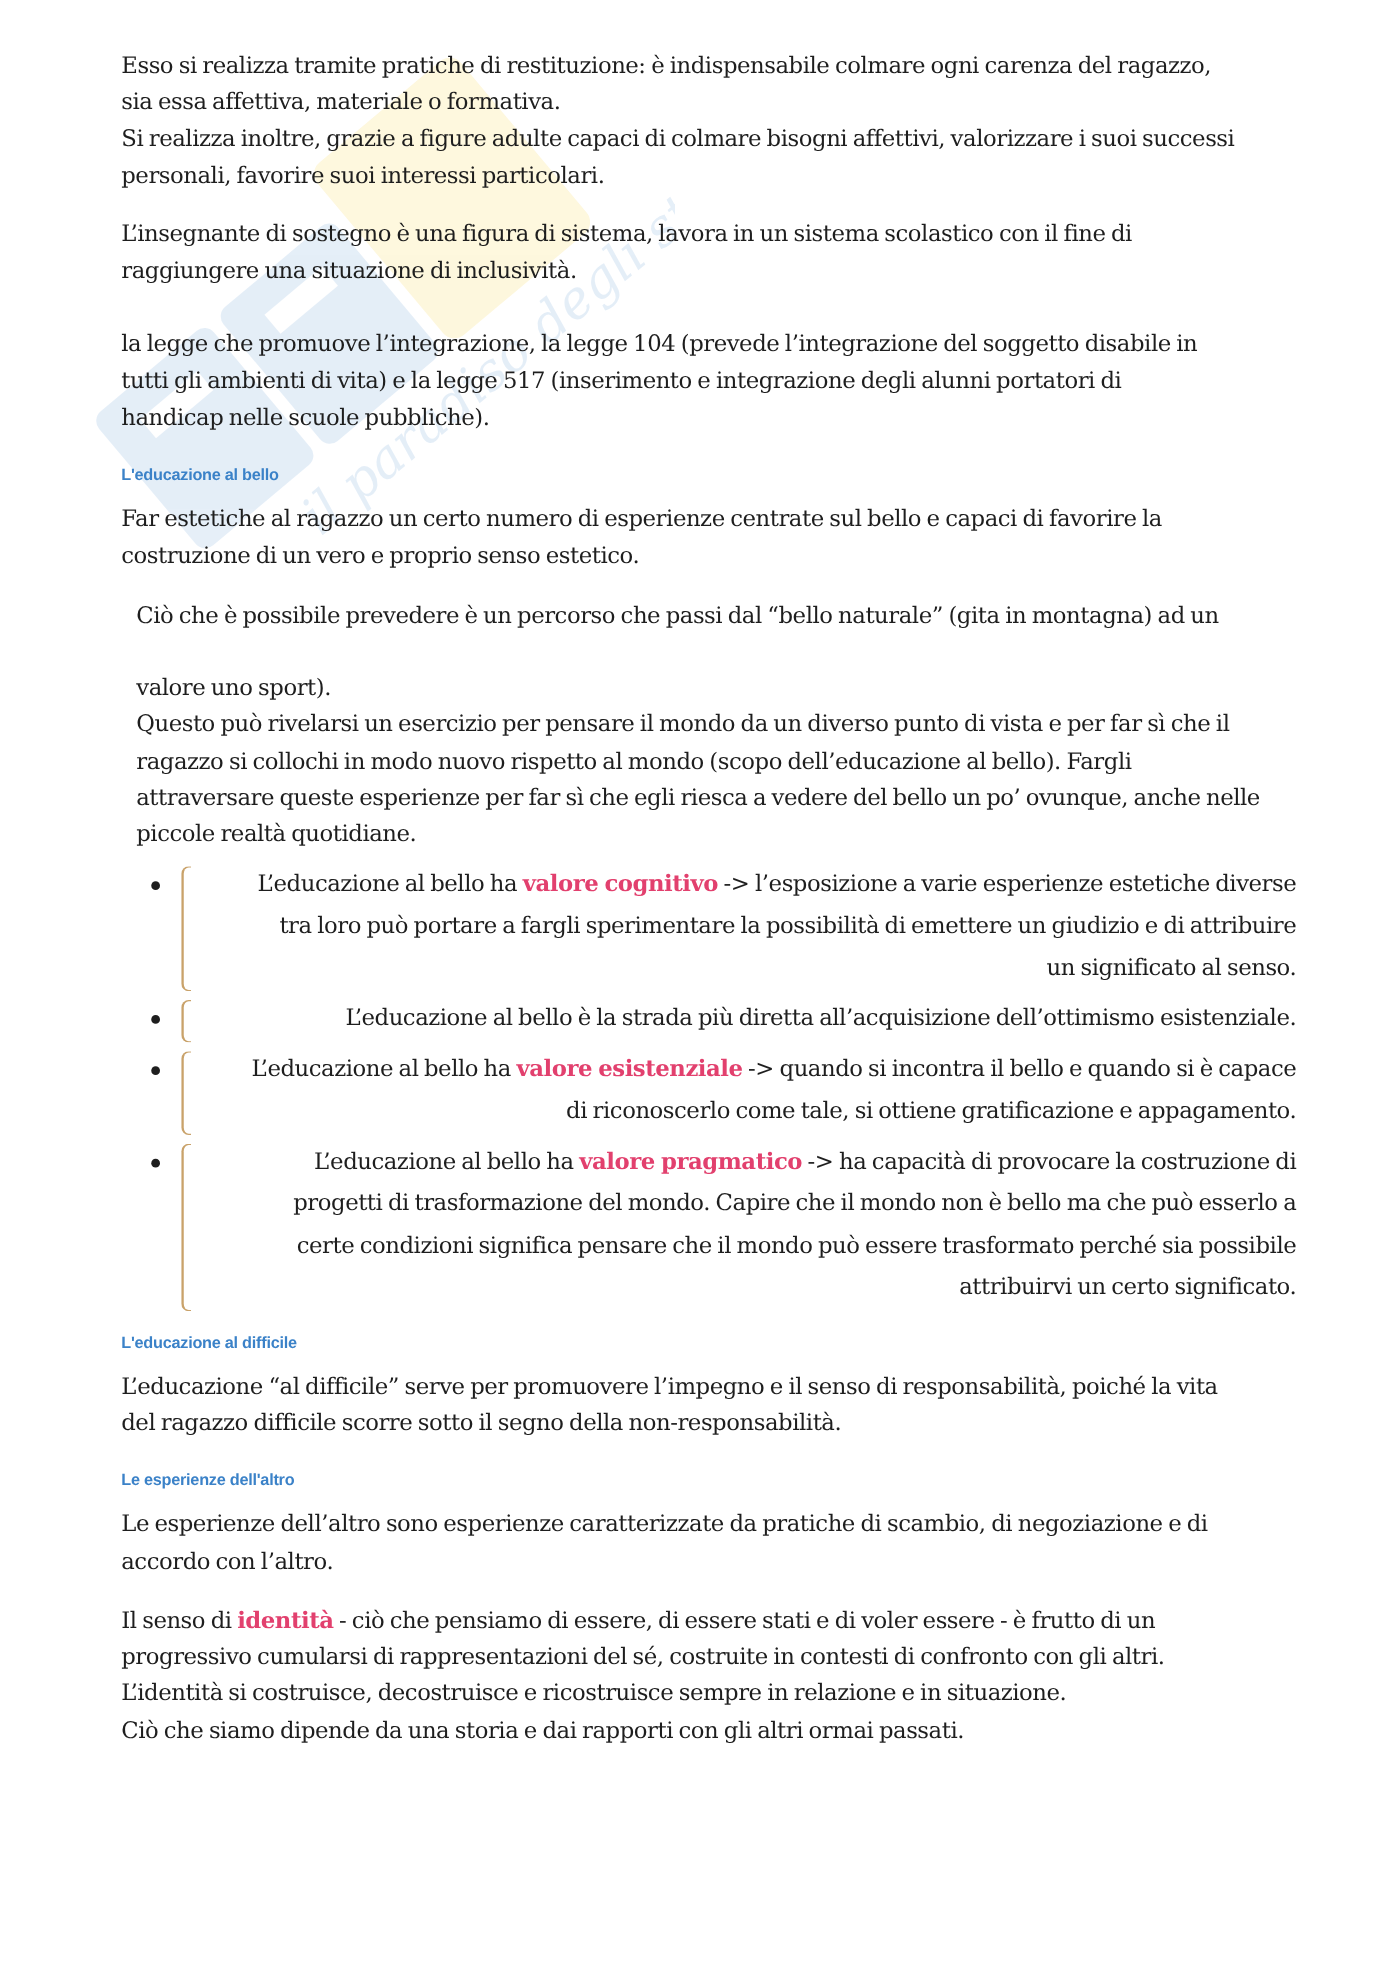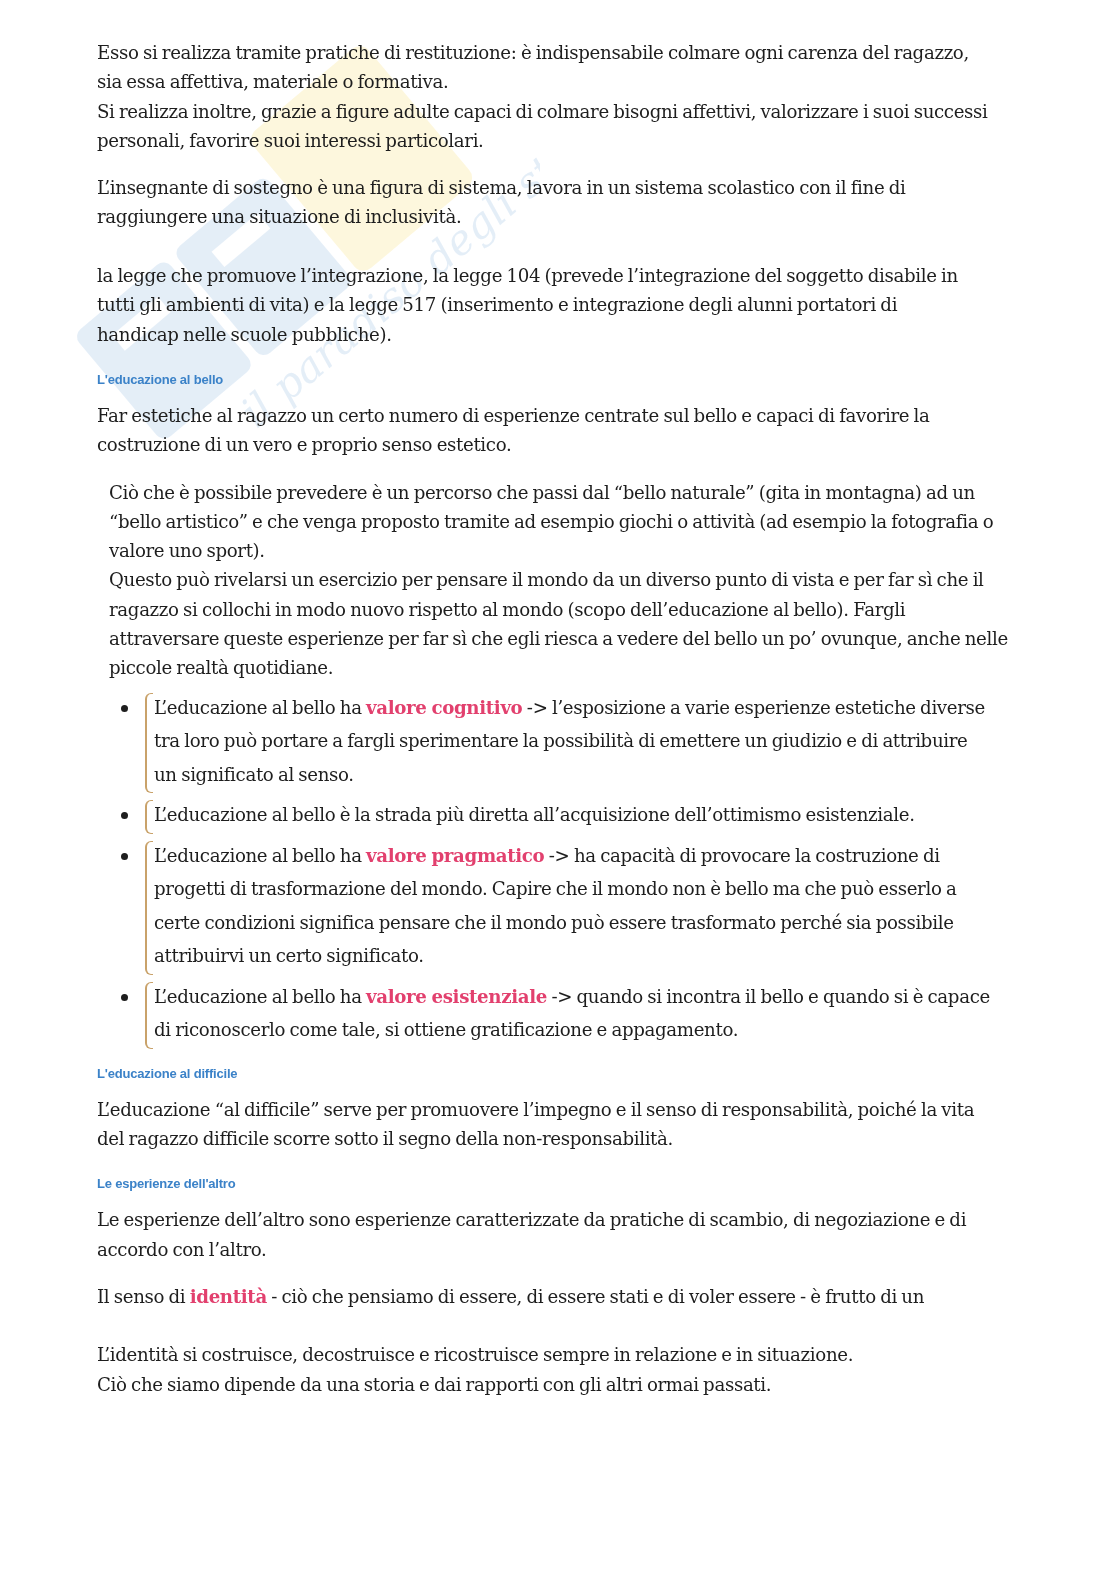--- a/index.html
+++ b/index.html
@@ -14,21 +14,21 @@
     }
     p { margin: 0; }
     .para { margin-bottom: 18px; }
     h2 {
       font-family: "Liberation Sans", "DejaVu Sans", sans-serif;
       font-weight: bold; color: #3b82c8; font-size: 13px; line-height: 26px;
       margin: 6px 0 8px 0; letter-spacing: -0.2px; word-spacing: 0;
     }
     .hl { color: #e2406e; font-weight: bold; }
     ul.bullets { list-style: none; margin: 8px 0 14px 0; padding: 0; }
-    ul.bullets li { position: relative; padding-left: 57px; margin-bottom: 7px; line-height: 33.5px; }
+    ul.bullets li { position: relative; padding-left: 57px; margin-bottom: 7px; line-height: 33.5px; text-align: right; }
     .dot { position: absolute; left: 24px; top: 14px; width: 7px; height: 7px; border-radius: 50%; background: #1e1e1e; }
     .bracket {
       position: absolute; left: 48px; top: 2px; bottom: -2px; width: 6px;
       border-left: 2px solid #c9a26a; border-top: 1px solid #c9a26a; border-bottom: 1px solid #c9a26a;
       border-radius: 6px 0 0 6px;
     }
   </style>
 </head>
 <body>
 
@@ -63,21 +63,21 @@
       <span>handicap nelle scuole pubbliche).</span>
     </p>
 
     <h2>L'educazione al bello</h2>
     <p class="para">
       <span>Far estetiche al ragazzo un certo numero di esperienze centrate sul bello e capaci di favorire la</span><br>
       <span>costruzione di un vero e proprio senso estetico.</span>
     </p>
     <p class="para" style="margin-bottom:6px;margin-left:12px;">
       <span>Ciò che è possibile prevedere è un percorso che passi dal “bello naturale” (gita in montagna) ad un</span><br>
-      <span>“bello artistico” e che venga proposto tramite ad esempio giochi o attività (ad esempio la fotografia o</span><br>
+      <br>
       <span>valore uno sport).</span><br>
       <span>Questo può rivelarsi un esercizio per pensare il mondo da un diverso punto di vista e per far sì che il</span><br>
       <span>ragazzo si collochi in modo nuovo rispetto al mondo (scopo dell’educazione al bello). Fargli</span><br>
       <span>attraversare queste esperienze per far sì che egli riesca a vedere del bello un po’ ovunque, anche nelle</span><br>
       <span>piccole realtà quotidiane.</span>
     </p>
 
     <ul class="bullets">
       <li>
         <span class="dot"></span>
@@ -87,45 +87,45 @@
         <span>un significato al senso.</span>
       </li>
       <li>
         <span class="dot"></span>
         <span class="bracket"></span>
         <span>L’educazione al bello è la strada più diretta all’acquisizione dell’ottimismo esistenziale.</span>
       </li>
       <li>
         <span class="dot"></span>
         <span class="bracket"></span>
+        <span>L’educazione al bello ha </span><span class="hl">valore esistenziale</span><span> -&gt; quando si incontra il bello e quando si è capace</span><br>
+        <span>di riconoscerlo come tale, si ottiene gratificazione e appagamento.</span>
+      </li>
+      <li>
+        <span class="dot"></span>
+        <span class="bracket"></span>
         <span>L’educazione al bello ha </span><span class="hl">valore pragmatico</span><span> -&gt; ha capacità di provocare la costruzione di</span><br>
         <span>progetti di trasformazione del mondo. Capire che il mondo non è bello ma che può esserlo a</span><br>
         <span>certe condizioni significa pensare che il mondo può essere trasformato perché sia possibile</span><br>
         <span>attribuirvi un certo significato.</span>
-      </li>
-      <li>
-        <span class="dot"></span>
-        <span class="bracket"></span>
-        <span>L’educazione al bello ha </span><span class="hl">valore esistenziale</span><span> -&gt; quando si incontra il bello e quando si è capace</span><br>
-        <span>di riconoscerlo come tale, si ottiene gratificazione e appagamento.</span>
       </li>
     </ul>
 
     <h2>L'educazione al difficile</h2>
     <p class="para">
       <span>L’educazione “al difficile” serve per promuovere l’impegno e il senso di responsabilità, poiché la vita</span><br>
       <span>del ragazzo difficile scorre sotto il segno della non-responsabilità.</span>
     </p>
 
     <h2>Le esperienze dell'altro</h2>
     <p class="para">
       <span>Le esperienze dell’altro sono esperienze caratterizzate da pratiche di scambio, di negoziazione e di</span><br>
       <span>accordo con l’altro.</span>
     </p>
     <p class="para">
       <span>Il senso di </span><span class="hl">identità</span><span> - ciò che pensiamo di essere, di essere stati e di voler essere - è frutto di un</span><br>
-      <br>
+      <span>progressivo cumularsi di rappresentazioni del sé, costruite in contesti di confronto con gli altri.</span><br>
       <span>L’identità si costruisce, decostruisce e ricostruisce sempre in relazione e in situazione.</span><br>
       <span>Ciò che siamo dipende da una storia e dai rapporti con gli altri ormai passati.</span>
     </p>
 
   </div>
 </div>
 
 </body></html>

